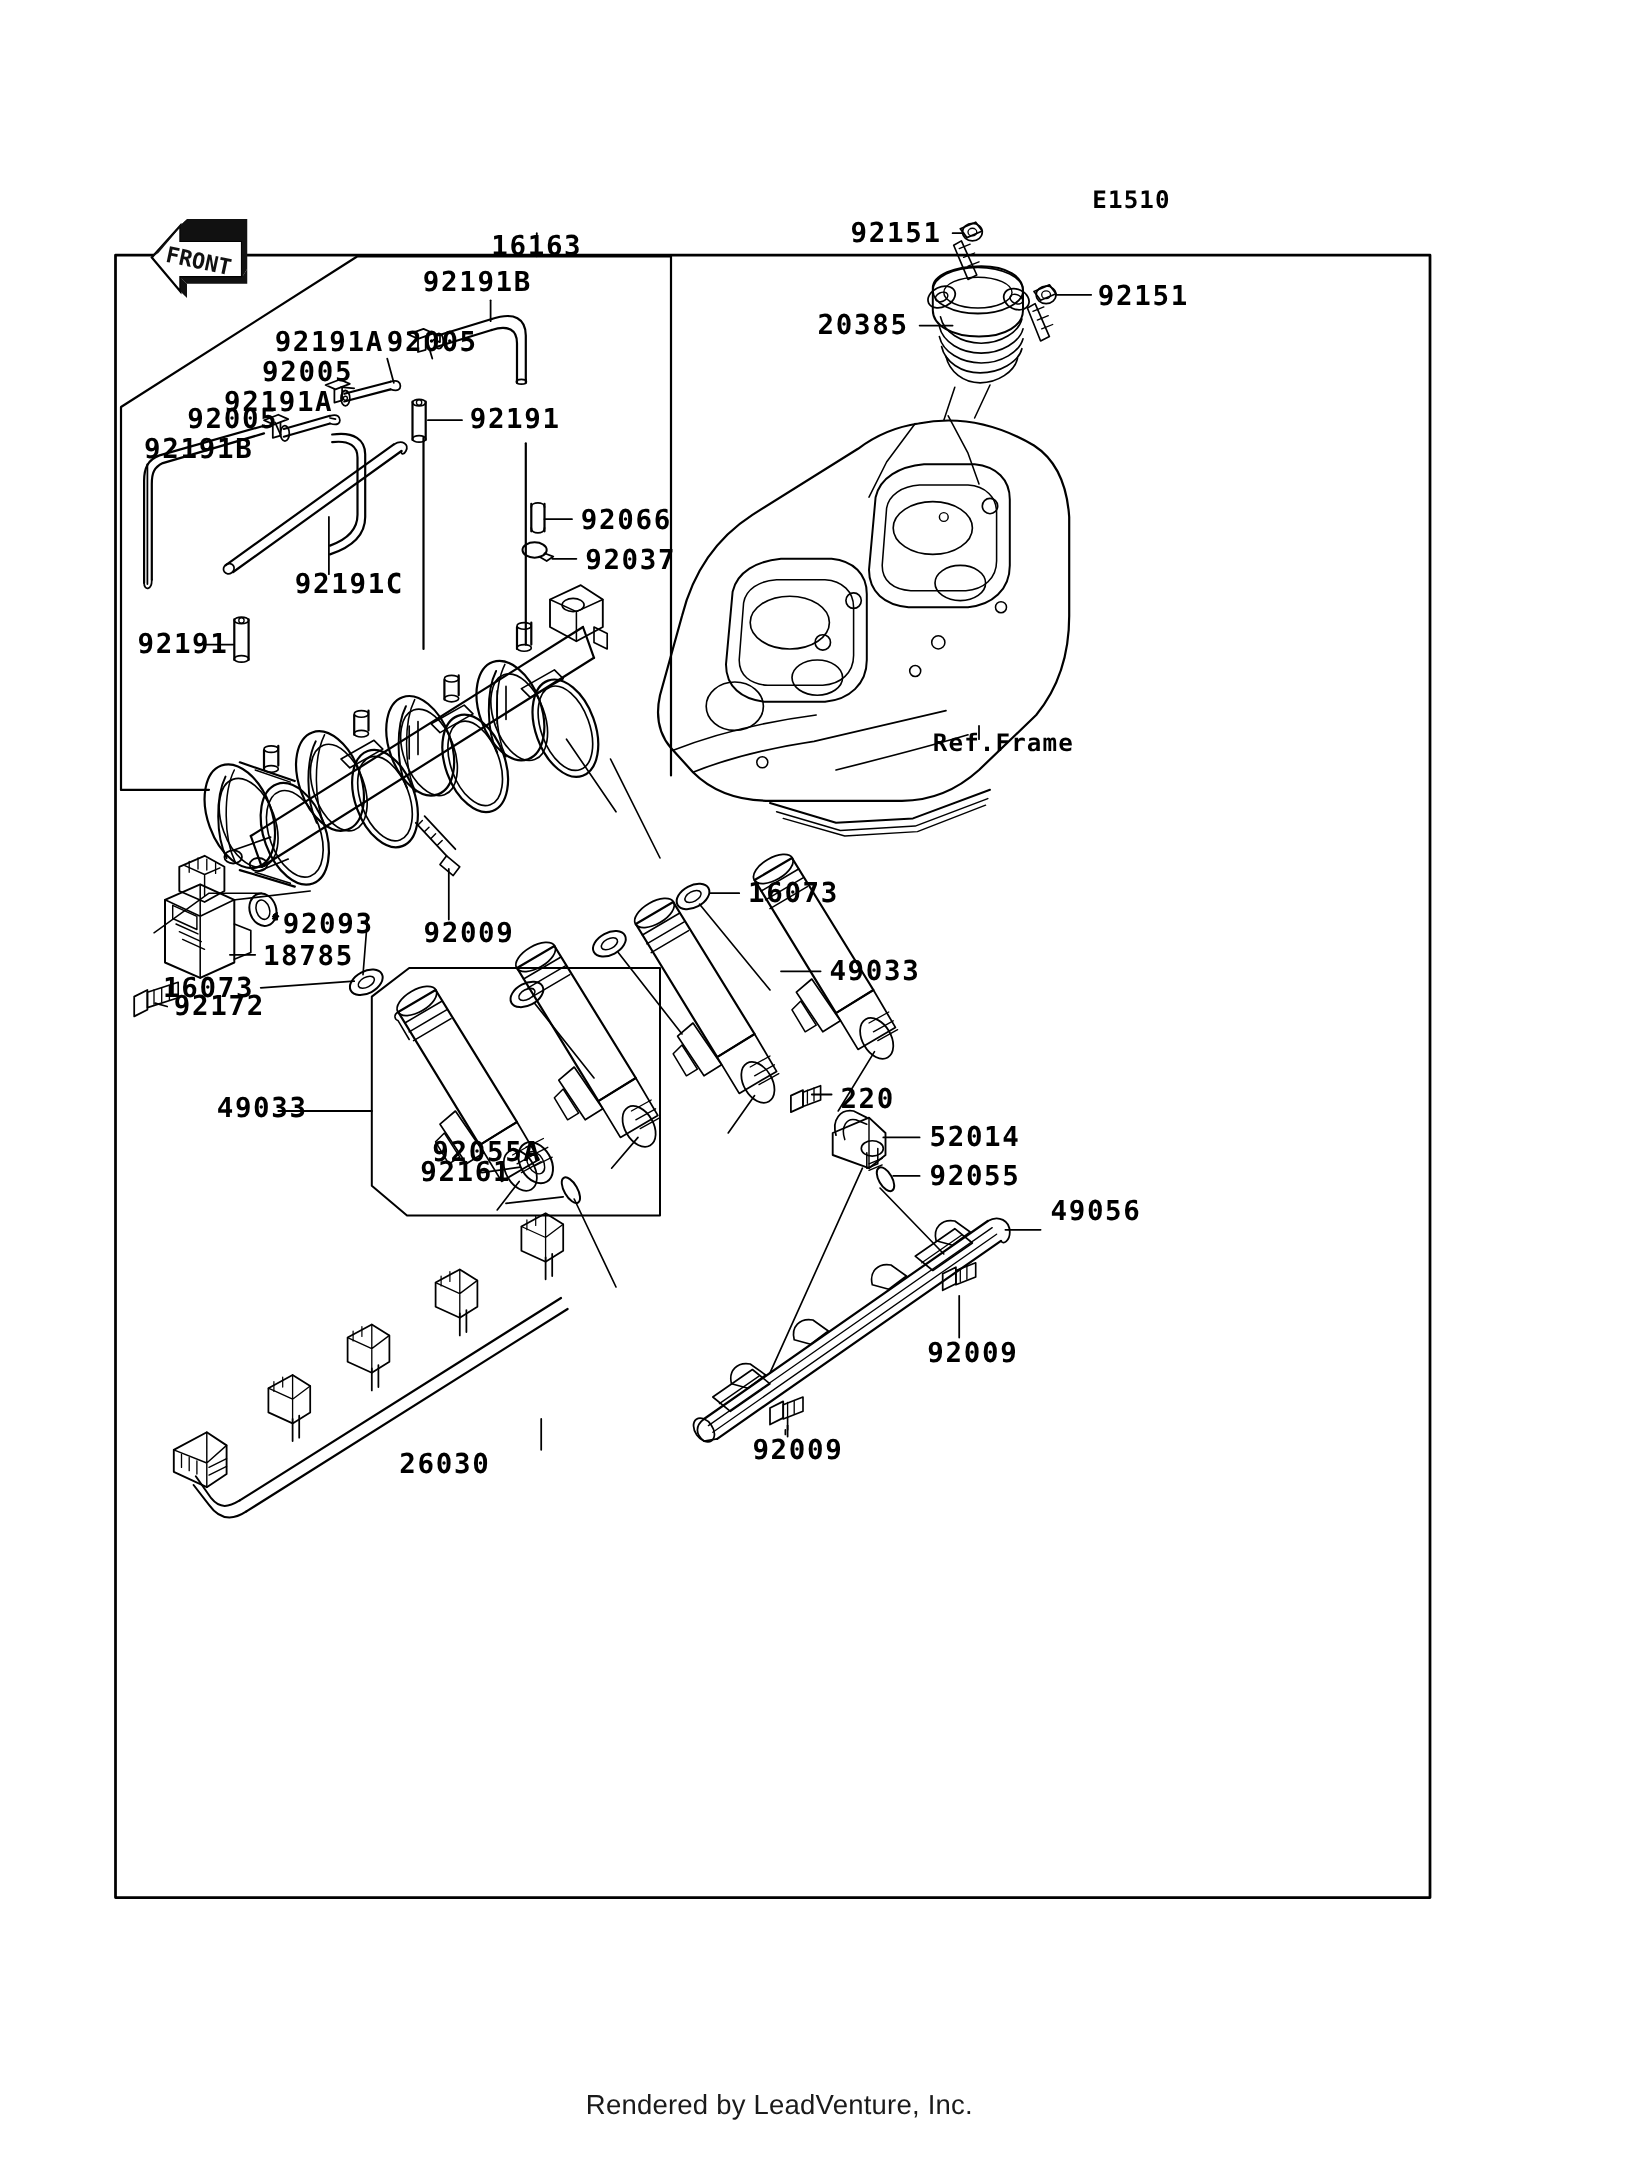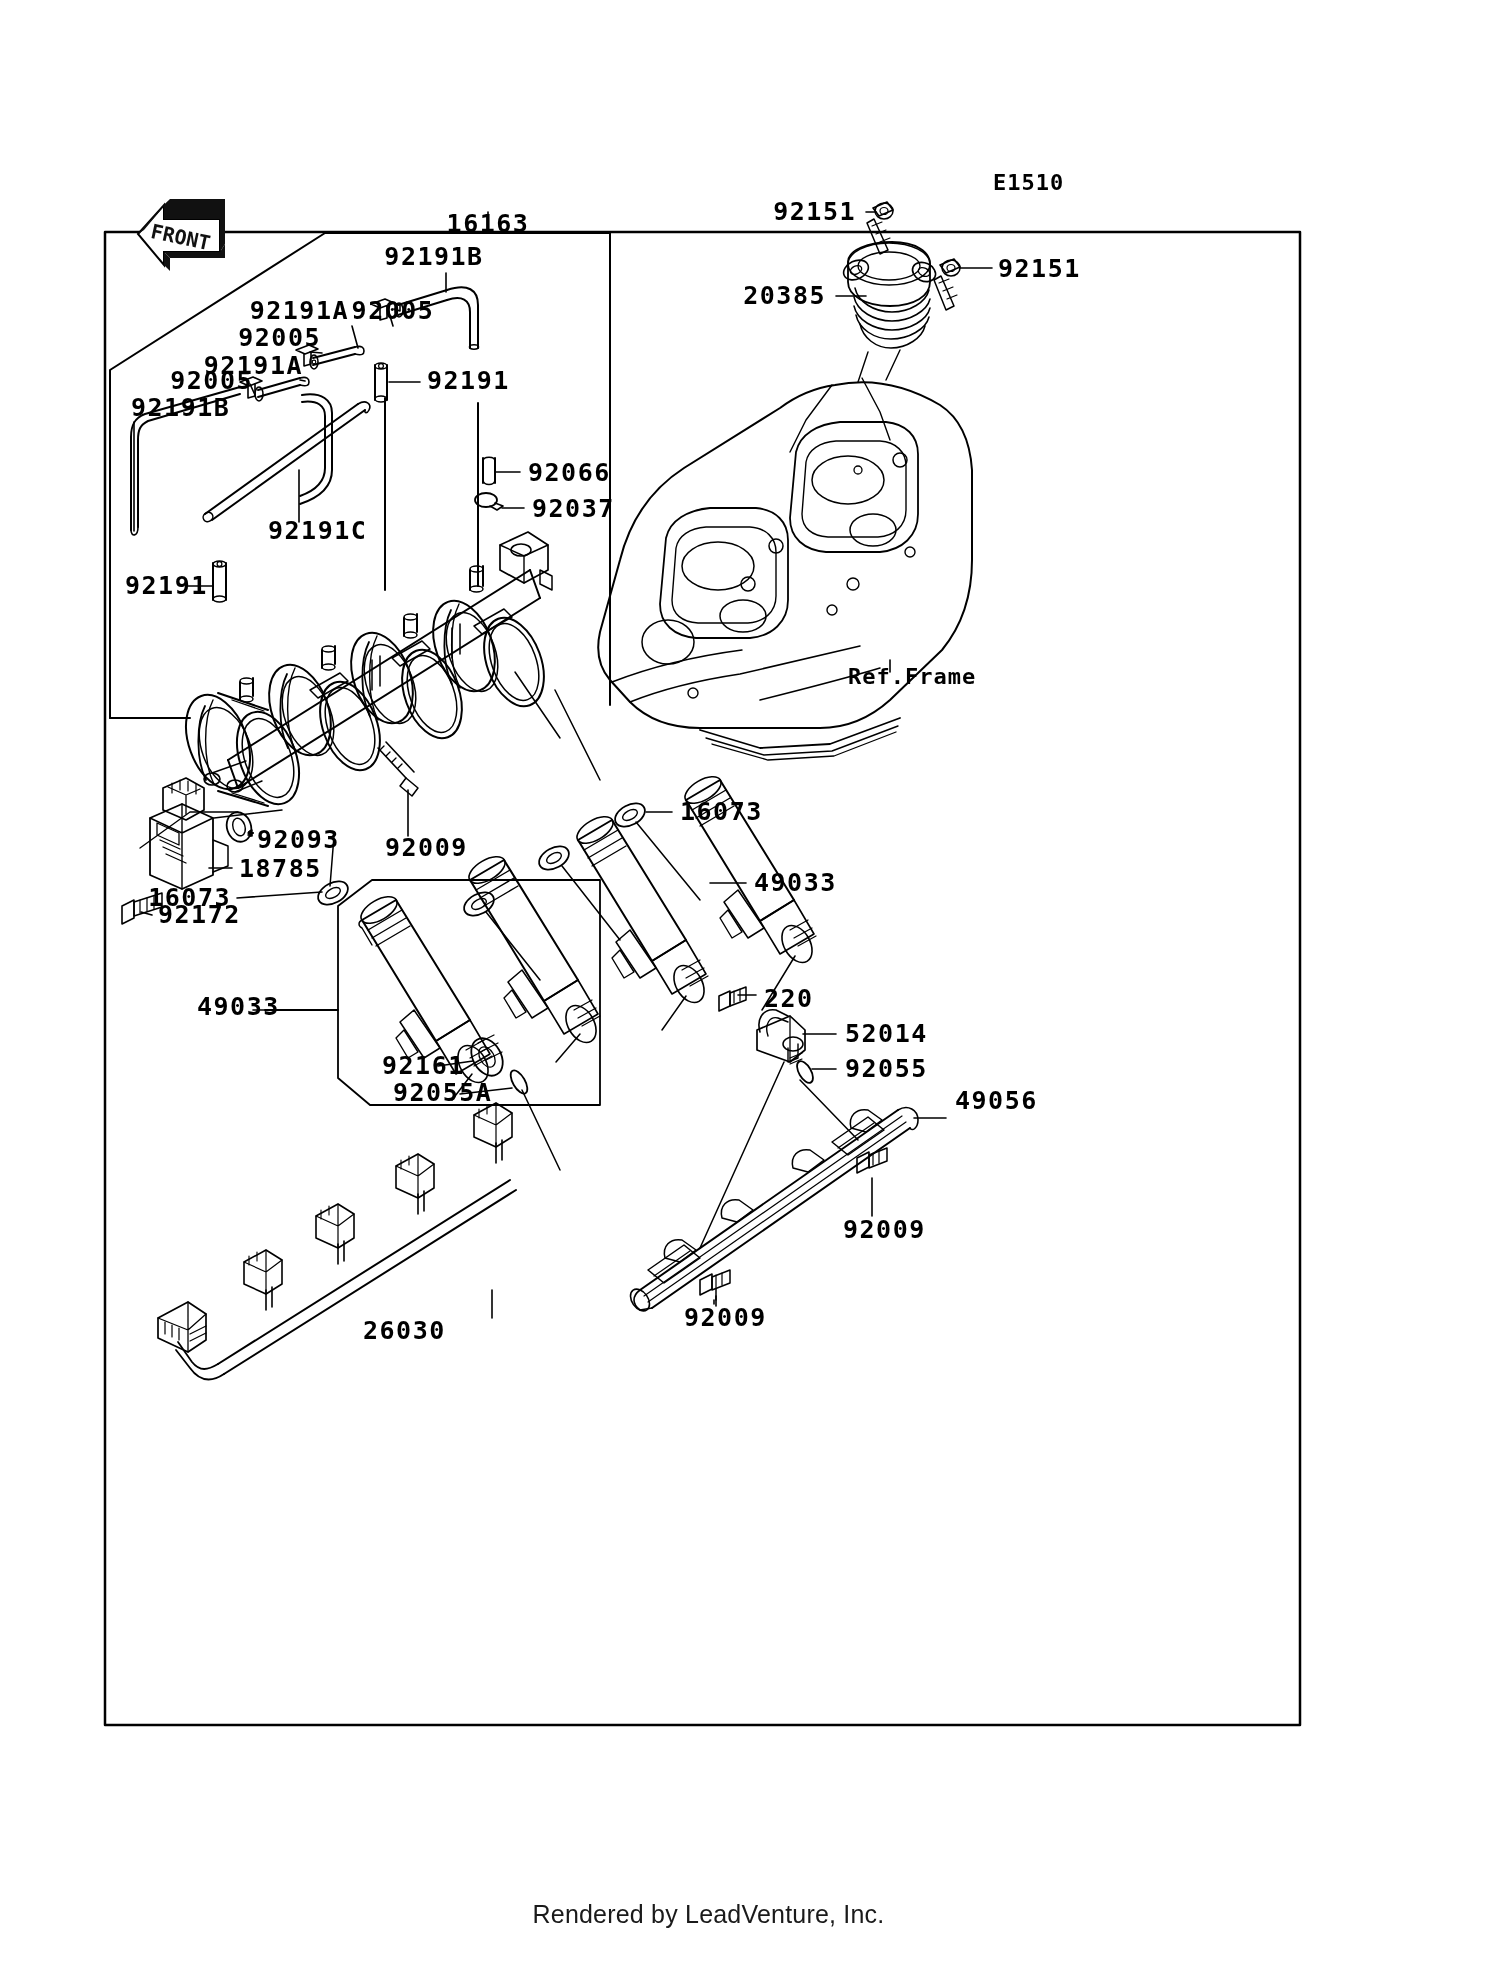--- a/index.html
+++ b/index.html
@@ -600,21 +600,21 @@
     <div class="lbl small" style="left: 848px; top: 666px;">Ref.Frame</div>
     <div class="lbl" style="left: 680px; top: 799px;">16073</div>
     <div class="lbl" style="left: 754px; top: 870px;">49033</div>
     <div class="lbl" style="left: 385px; top: 835px;">92009</div>
     <div class="lbl" style="left: 257px; top: 827px;">92093</div>
     <div class="lbl" style="left: 239px; top: 856px;">18785</div>
     <div class="lbl r" style="left: 231px; top: 885px;">16073</div>
     <div class="lbl" style="left: 158px; top: 902px;">92172</div>
     <div class="lbl" style="left: 197px; top: 994px;">49033</div>
     <div class="lbl" style="left: 382px; top: 1053px;">92161</div>
-    <div class="lbl" style="left: 393px; top: 1080px;">92055A</div>
+    <div class="lbl" style="left: 393px; top: 1034px;">92055A</div>
     <div class="lbl" style="left: 764px; top: 986px;">220</div>
     <div class="lbl" style="left: 845px; top: 1021px;">52014</div>
     <div class="lbl" style="left: 845px; top: 1056px;">92055</div>
     <div class="lbl" style="left: 955px; top: 1088px;">49056</div>
     <div class="lbl" style="left: 843px; top: 1217px;">92009</div>
     <div class="lbl" style="left: 684px; top: 1305px;">92009</div>
     <div class="lbl" style="left: 363px; top: 1318px;">26030</div>
   </div>
 
 <div class="footer">Rendered by LeadVenture, Inc.</div>

